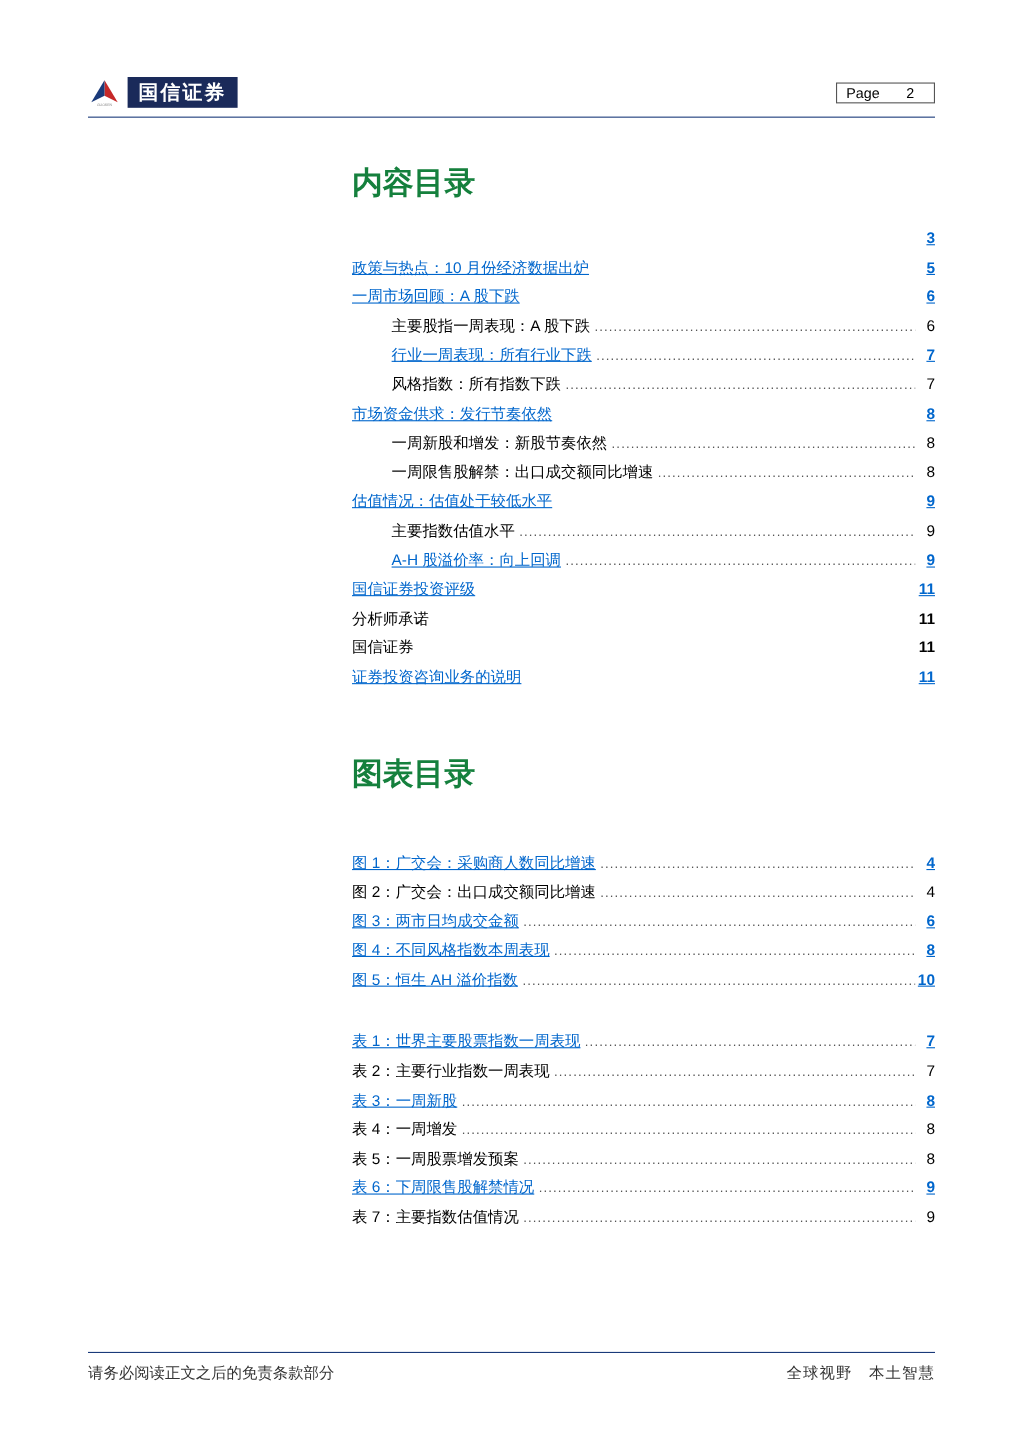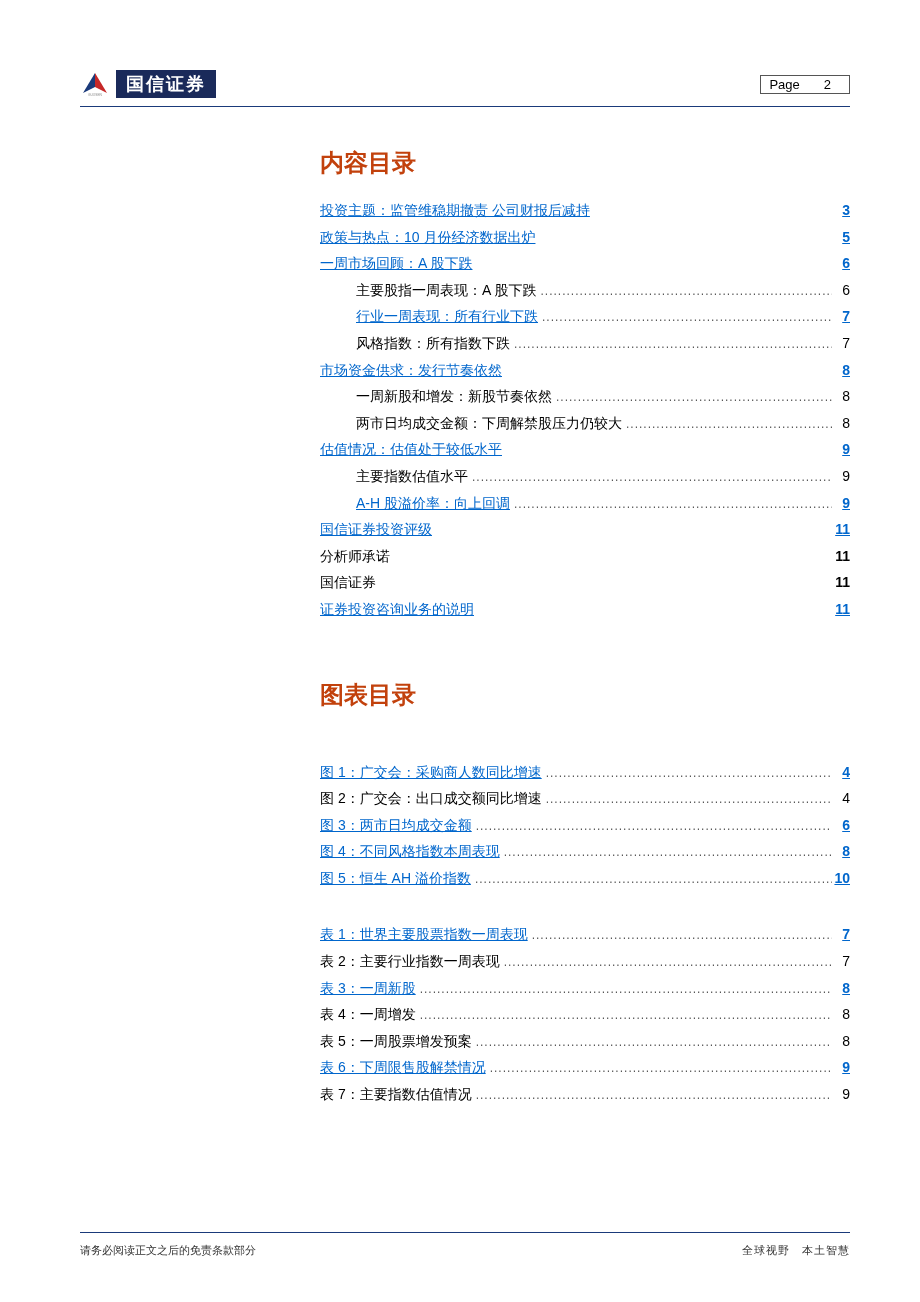--- a/index.html
+++ b/index.html
@@ -46,23 +46,23 @@
   .hr-main {
     border: none;
     border-top: 1.5px solid #1a3a7a;
     margin-bottom: 40px;
   }
   .content {
     margin-left: 240px;
     width: 530px;
   }
   .section-title {
-    font-size: 24px;
+    font-size: 28px;
     font-weight: 600;
-    color: #c2410c;
+    color: #15803d;
     margin-bottom: 18px;
     margin-top: 6px;
   }
   .toc-row {
     display: flex;
     align-items: baseline;
     font-size: 14px;
     line-height: 1.9;
     white-space: nowrap;
     overflow: hidden;
@@ -103,21 +103,21 @@
     bottom: 44px;
   }
   .hr-footer {
     border: none;
     border-top: 1.5px solid #1a3a7a;
     margin-bottom: 10px;
   }
   .footer-row {
     display: flex;
     justify-content: space-between;
-    font-size: 11px;
+    font-size: 14px;
     color: #333;
   }
   .footer-right { letter-spacing: 1px; }
 </style>
 </head>
 <body>
 
 <div class="page">
 
   <div class="header">
@@ -136,21 +136,20 @@
       <span>2</span>
     </div>
   </div>
   <hr class="hr-main">
 
   <div class="content">
 
     <h2 class="section-title">内容目录</h2>
     <div id="toc-list">
         <div class="toc-row">
-          <span class="toc-label link">投资主题：监管维稳期撤责 公司财报后减持</span>
           <span class="toc-dots invisible">........................................................................................................................................................................................................</span>
           <span class="toc-page link">3</span>
         </div>
         <div class="toc-row">
           <span class="toc-label link">政策与热点：10 月份经济数据出炉</span>
           <span class="toc-dots invisible">........................................................................................................................................................................................................</span>
           <span class="toc-page link">5</span>
         </div>
         <div class="toc-row">
           <span class="toc-label link">一周市场回顾：A 股下跌</span>
@@ -176,21 +175,21 @@
           <span class="toc-label link">市场资金供求：发行节奏依然</span>
           <span class="toc-dots invisible">........................................................................................................................................................................................................</span>
           <span class="toc-page link">8</span>
         </div>
         <div class="toc-row indent1">
           <span class="toc-label">一周新股和增发：新股节奏依然</span>
           <span class="toc-dots">........................................................................................................................................................................................................</span>
           <span class="toc-page">8</span>
         </div>
         <div class="toc-row indent1">
-          <span class="toc-label">两市日均成交金额：下周解禁股压力仍较大</span>
+          <span class="toc-label">一周限售股解禁：出口成交额同比增速</span>
           <span class="toc-dots">........................................................................................................................................................................................................</span>
           <span class="toc-page">8</span>
         </div>
         <div class="toc-row">
           <span class="toc-label link">估值情况：估值处于较低水平</span>
           <span class="toc-dots invisible">........................................................................................................................................................................................................</span>
           <span class="toc-page link">9</span>
         </div>
         <div class="toc-row indent1">
           <span class="toc-label">主要指数估值水平</span>

